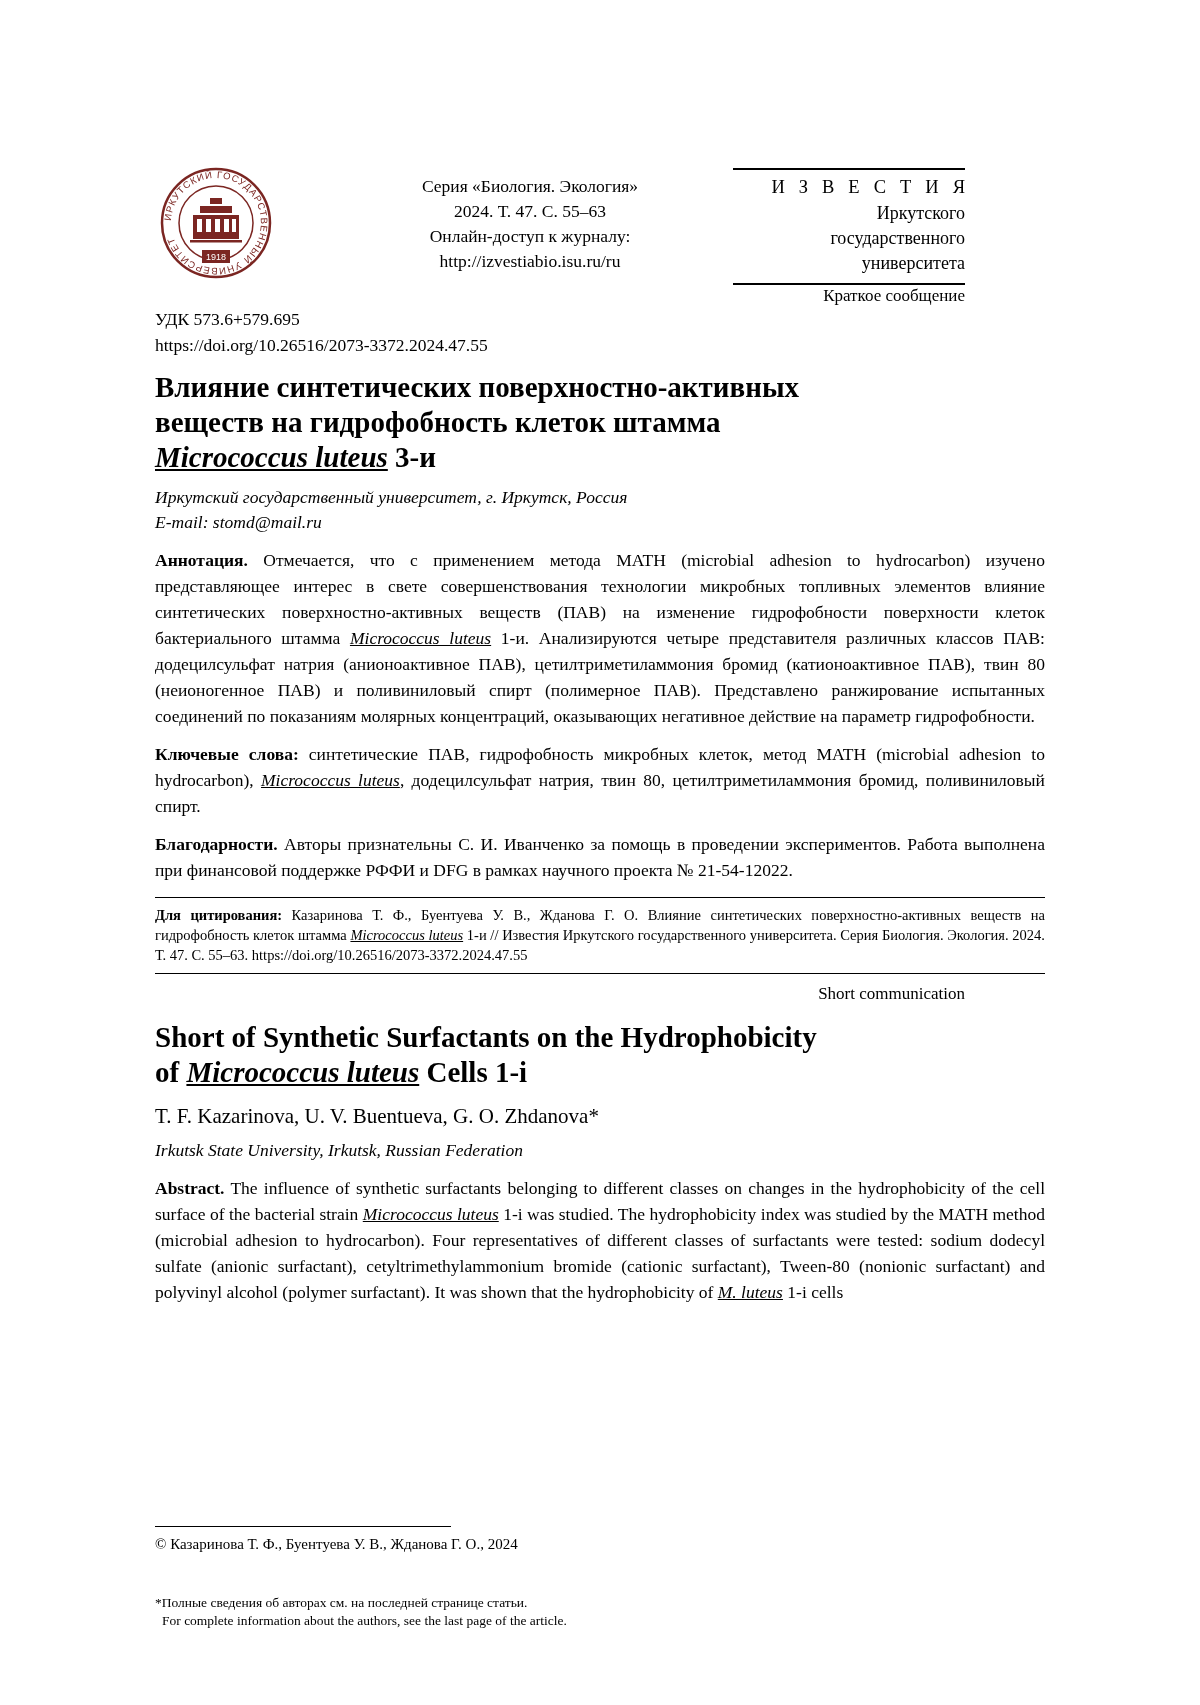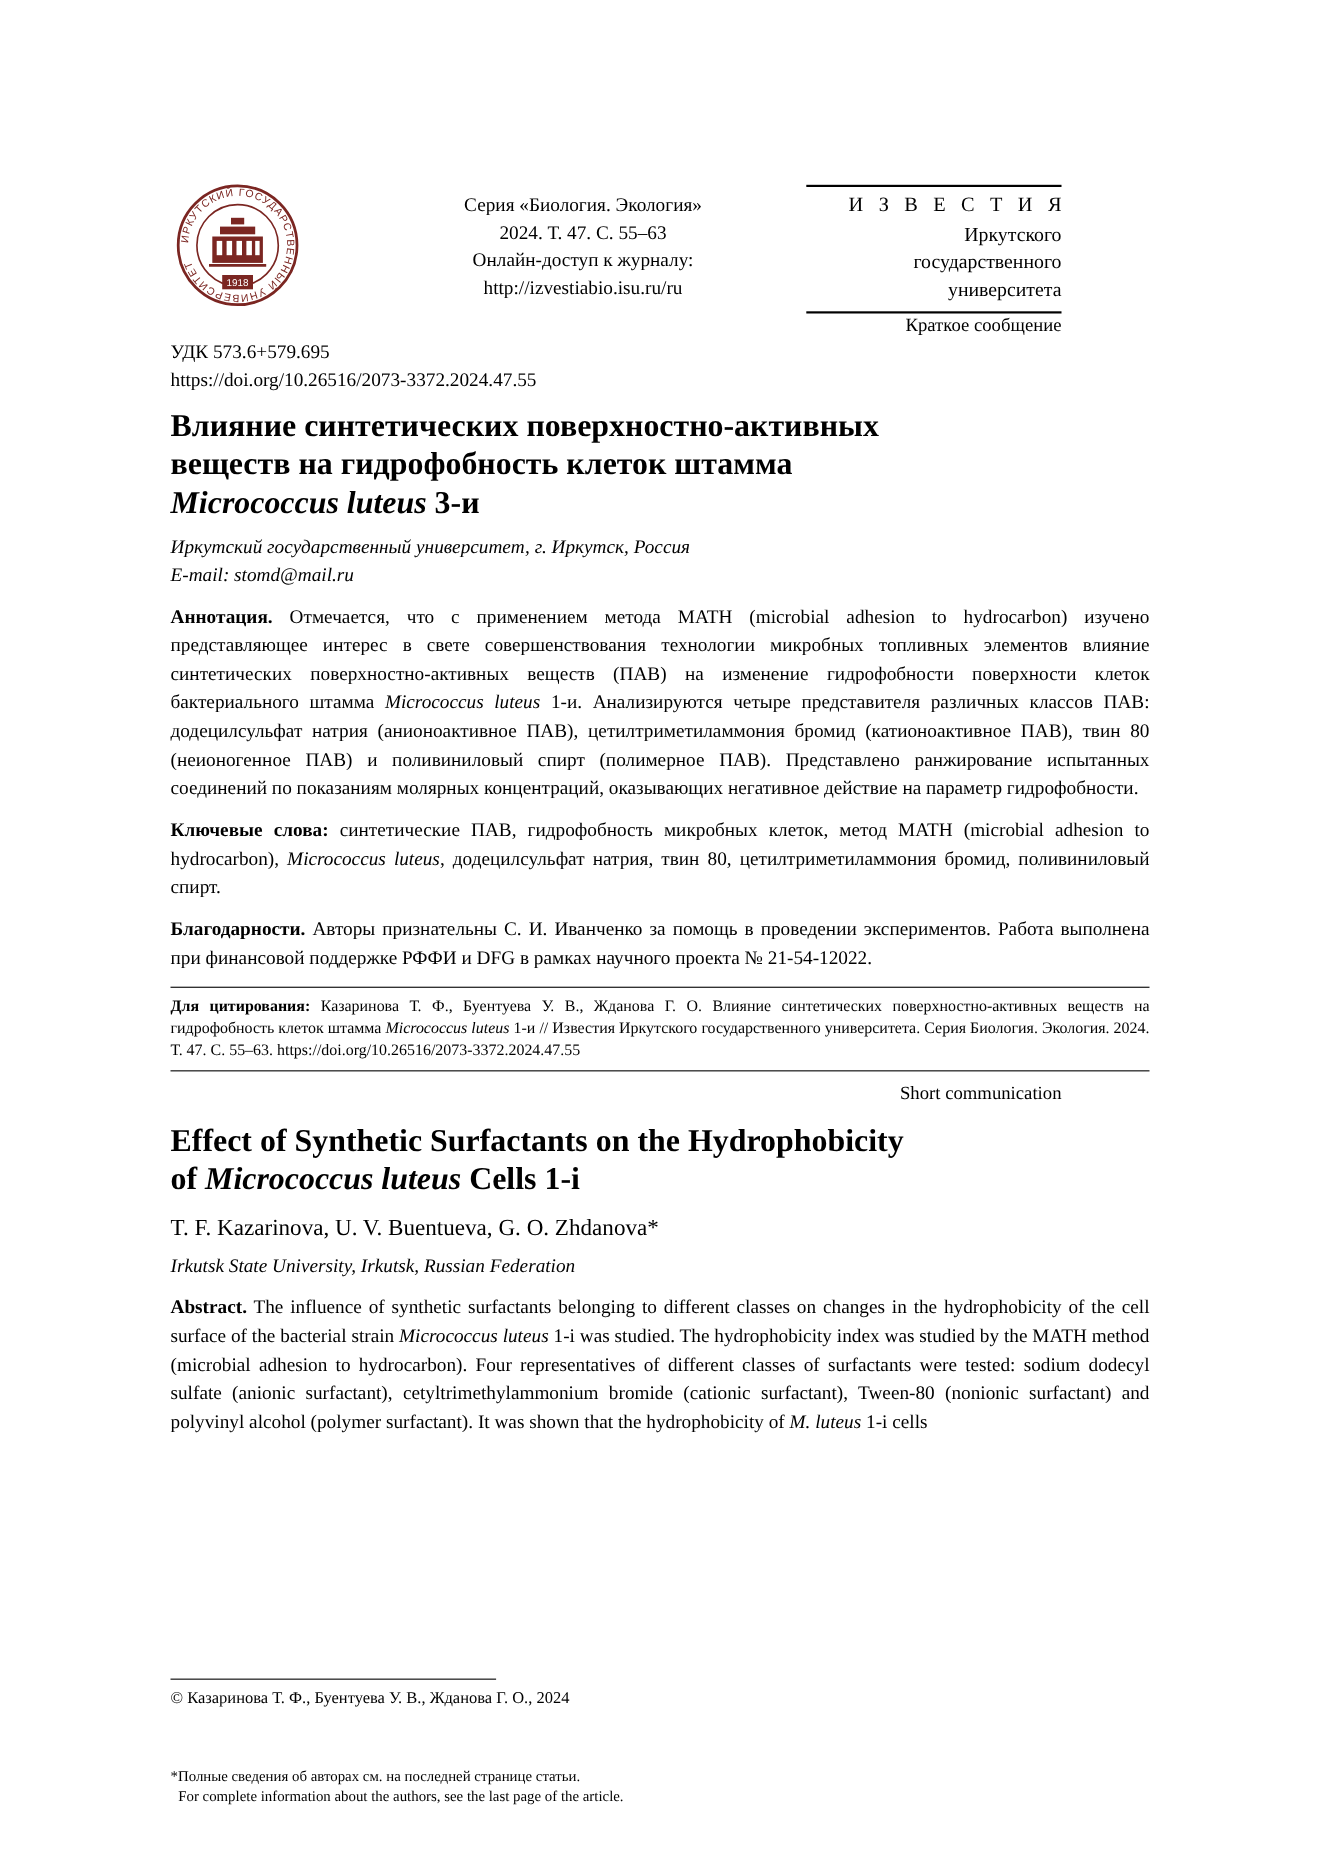--- a/index.html
+++ b/index.html
@@ -45,27 +45,27 @@
     margin-top: 14px;
     border-top: 1.5px solid #000;
     border-bottom: 1.5px solid #000;
     padding: 7px 0 8px;
     font-size: 14.5px; line-height: 20px; text-align: justify;
   }
   .article-type-en { text-align: right; font-size: 17px; line-height: 20px; margin: 10px 80px 0 0; }
   .title-en { margin-top: 16px; }
 
   .seg-b { font-weight: bold; }
-  .seg-i { font-style: italic; }
+  .seg-i { font-style: italic; text-decoration: underline; }
 
   
   .footer { position: absolute; left: 155px; top: 1526px; width: 890px; }
   .copy-rule { width: 296px; border-top: 1px solid #000; }
   .copyright { margin-top: 8px; font-size: 15px; line-height: 19px; }
-  .footnotes { margin-top: 52px; font-size: 13.5px; line-height: 18px; }
+  .footnotes { margin-top: 40px; font-size: 13.5px; line-height: 18px; }
   .fn-en { padding-left: 7px; }
 </style>
 </head>
 <body>
 
 <div class="page">
   <div class="content">
 
     <div class="header">
       <div class="logo">
@@ -126,21 +126,21 @@
     <div class="affil email">E-mail: stomd@mail.ru</div>
 
     <p class="para"><span class="seg-b">Аннотация.</span><span> Отмечается, что с применением метода MATH (microbial adhesion to hydrocarbon) изучено представляющее интерес в свете совершенствования технологии микробных топливных элементов влияние синтетических поверхностно-активных веществ (ПАВ) на изменение гидрофобности поверхности клеток бактериального штамма </span><span class="seg-i">Micrococcus luteus</span><span> 1-и. Анализируются четыре представителя различных классов ПАВ: додецилсульфат натрия (анионоактивное ПАВ), цетилтриметиламмония бромид (катионоактивное ПАВ), твин 80 (неионогенное ПАВ) и поливиниловый спирт (полимерное ПАВ). Представлено ранжирование испытанных соединений по показаниям молярных концентраций, оказывающих негативное действие на параметр гидрофобности.</span></p>
     <p class="para"><span class="seg-b">Ключевые слова:</span><span> синтетические ПАВ, гидрофобность микробных клеток, метод MATH (microbial adhesion to hydrocarbon), </span><span class="seg-i">Micrococcus luteus</span><span>, додецилсульфат натрия, твин 80, цетилтриметиламмония бромид, поливиниловый спирт.</span></p>
     <p class="para"><span class="seg-b">Благодарности.</span><span> Авторы признательны С. И. Иванченко за помощь в проведении экспериментов. Работа выполнена при финансовой поддержке РФФИ и DFG в рамках научного проекта № 21-54-12022.</span></p>
 
     <div class="citation"><span class="seg-b">Для цитирования:</span><span> Казаринова Т. Ф., Буентуева У. В., Жданова Г. О. Влияние синтетических поверхностно-активных веществ на гидрофобность клеток штамма </span><span class="seg-i">Micrococcus luteus</span><span> 1-и // Известия Иркутского государственного университета. Серия Биология. Экология. 2024. Т. 47. С. 55–63. https://doi.org/10.26516/2073-3372.2024.47.55</span></div>
 
     <div class="article-type-en">Short communication</div>
 
-    <h1 class="title-en"><span>Effect of Synthetic Surfactants on the Hydrophobicity</span><br><span>of </span><span class="seg-i">Micrococcus luteus</span><span> Cells 1-i</span></h1>
+    <h1 class="title-en"><span>Short of Synthetic Surfactants on the Hydrophobicity</span><br><span>of </span><span class="seg-i">Micrococcus luteus</span><span> Cells 1-i</span></h1>
 
     <div class="authors">T. F. Kazarinova, U. V. Buentueva, G. O. Zhdanova*</div>
     <div class="affil">Irkutsk State University, Irkutsk, Russian Federation</div>
 
     <p class="para"><span class="seg-b">Abstract.</span><span> The influence of synthetic surfactants belonging to different classes on changes in the hydrophobicity of the cell surface of the bacterial strain </span><span class="seg-i">Micrococcus luteus</span><span> 1-i was studied. The hydrophobicity index was studied by the MATH method (microbial adhesion to hydrocarbon). Four representatives of different classes of surfactants were tested: sodium dodecyl sulfate (anionic surfactant), cetyltrimethylammonium bromide (cationic surfactant), Tween-80 (nonionic surfactant) and polyvinyl alcohol (polymer surfactant). It was shown that the hydrophobicity of </span><span class="seg-i">M. luteus</span><span> 1-i cells</span></p>
   </div>
 
   <div class="footer">
     <div class="copy-rule"></div>
     <div class="copyright">© Казаринова Т. Ф., Буентуева У. В., Жданова Г. О., 2024</div>

